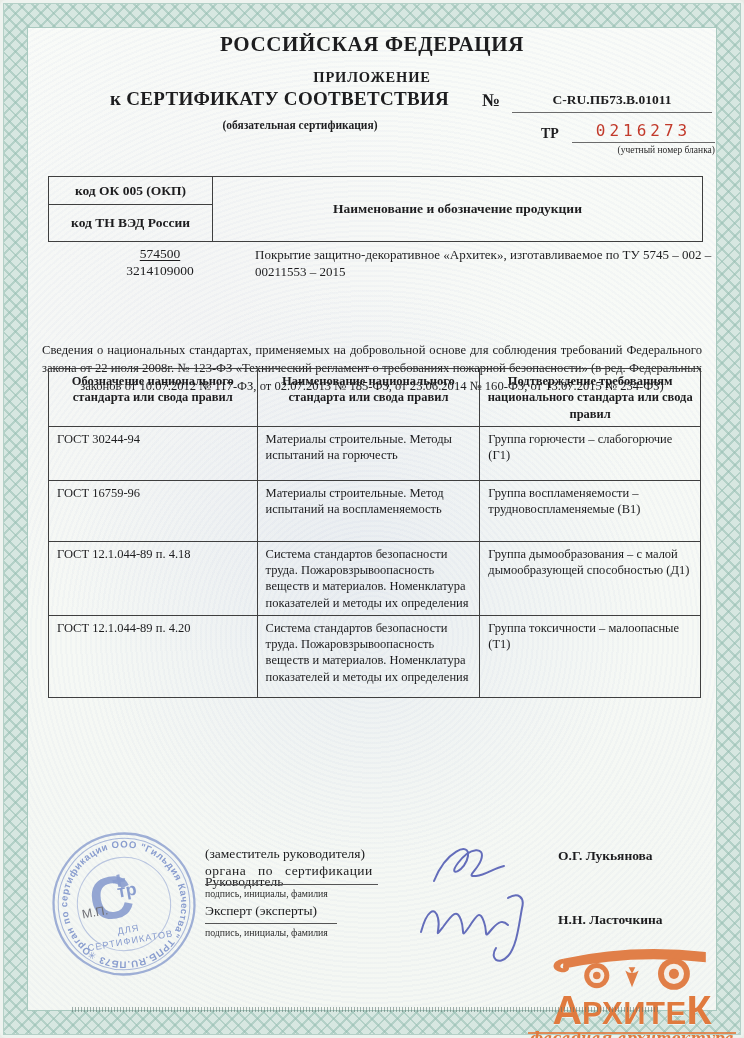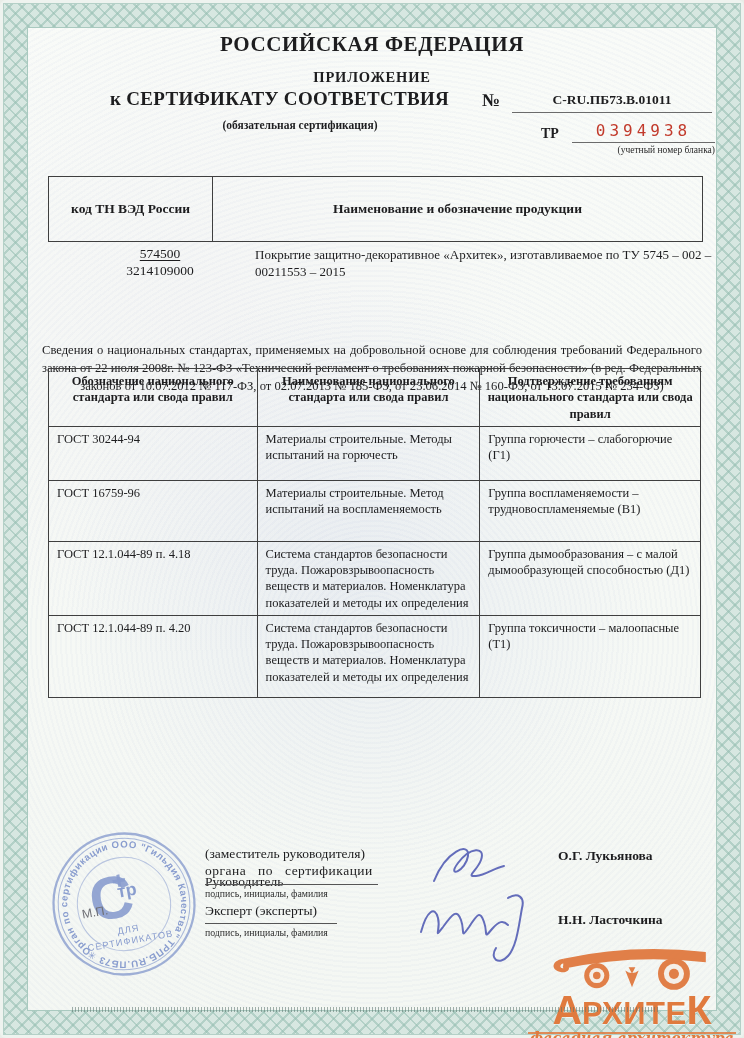--- a/index.html
+++ b/index.html
@@ -112,25 +112,26 @@
   <div class="frame"></div>
   <div class="inner"></div>
 
   <div class="abs ctr b country">РОССИЙСКАЯ ФЕДЕРАЦИЯ</div>
   <div class="abs ctr b appendix">ПРИЛОЖЕНИЕ</div>
   <div class="abs b certline">к СЕРТИФИКАТУ СООТВЕТСТВИЯ</div>
   <div class="abs b numsign">№</div>
   <div class="abs b certnum">C-RU.ПБ73.В.01011</div>
   <div class="abs mandatory">(обязательная сертификация)</div>
   <div class="abs b trlabel">ТР</div>
-  <div class="abs blanknum">0394938</div>
+  <div class="abs blanknum">0216273</div>
   <div class="abs blankcap">(учетный номер бланка)</div>
 
   <div class="abs codesbox">
     <div class="codesleft">
+      <div class="okpcell">код ОК 005 (ОКП)</div>
       <div class="tnvedcell">код ТН ВЭД России</div>
     </div>
     <div class="codesright">Наименование и обозначение продукции</div>
   </div>
   <div class="abs okpval">574500</div>
   <div class="abs tnvedval">3214109000</div>
   <div class="abs proddesc">Покрытие защитно-декоративное «Архитек», изготавливаемое по ТУ 5745 – 002 – 00211553 – 2015</div>
 
   <div class="abs note">Сведения о национальных стандартах, применяемых на добровольной основе для соблюдения требований Федерального закона от 22 июля 2008г. № 123-ФЗ «Технический регламент о требованиях пожарной безопасности» (в ред. Федеральных законов от 10.07.2012 № 117-ФЗ, от 02.07.2013 № 185-ФЗ, от 23.06.2014 № 160-ФЗ, от 13.07.2015 № 234-ФЗ)</div>
 

